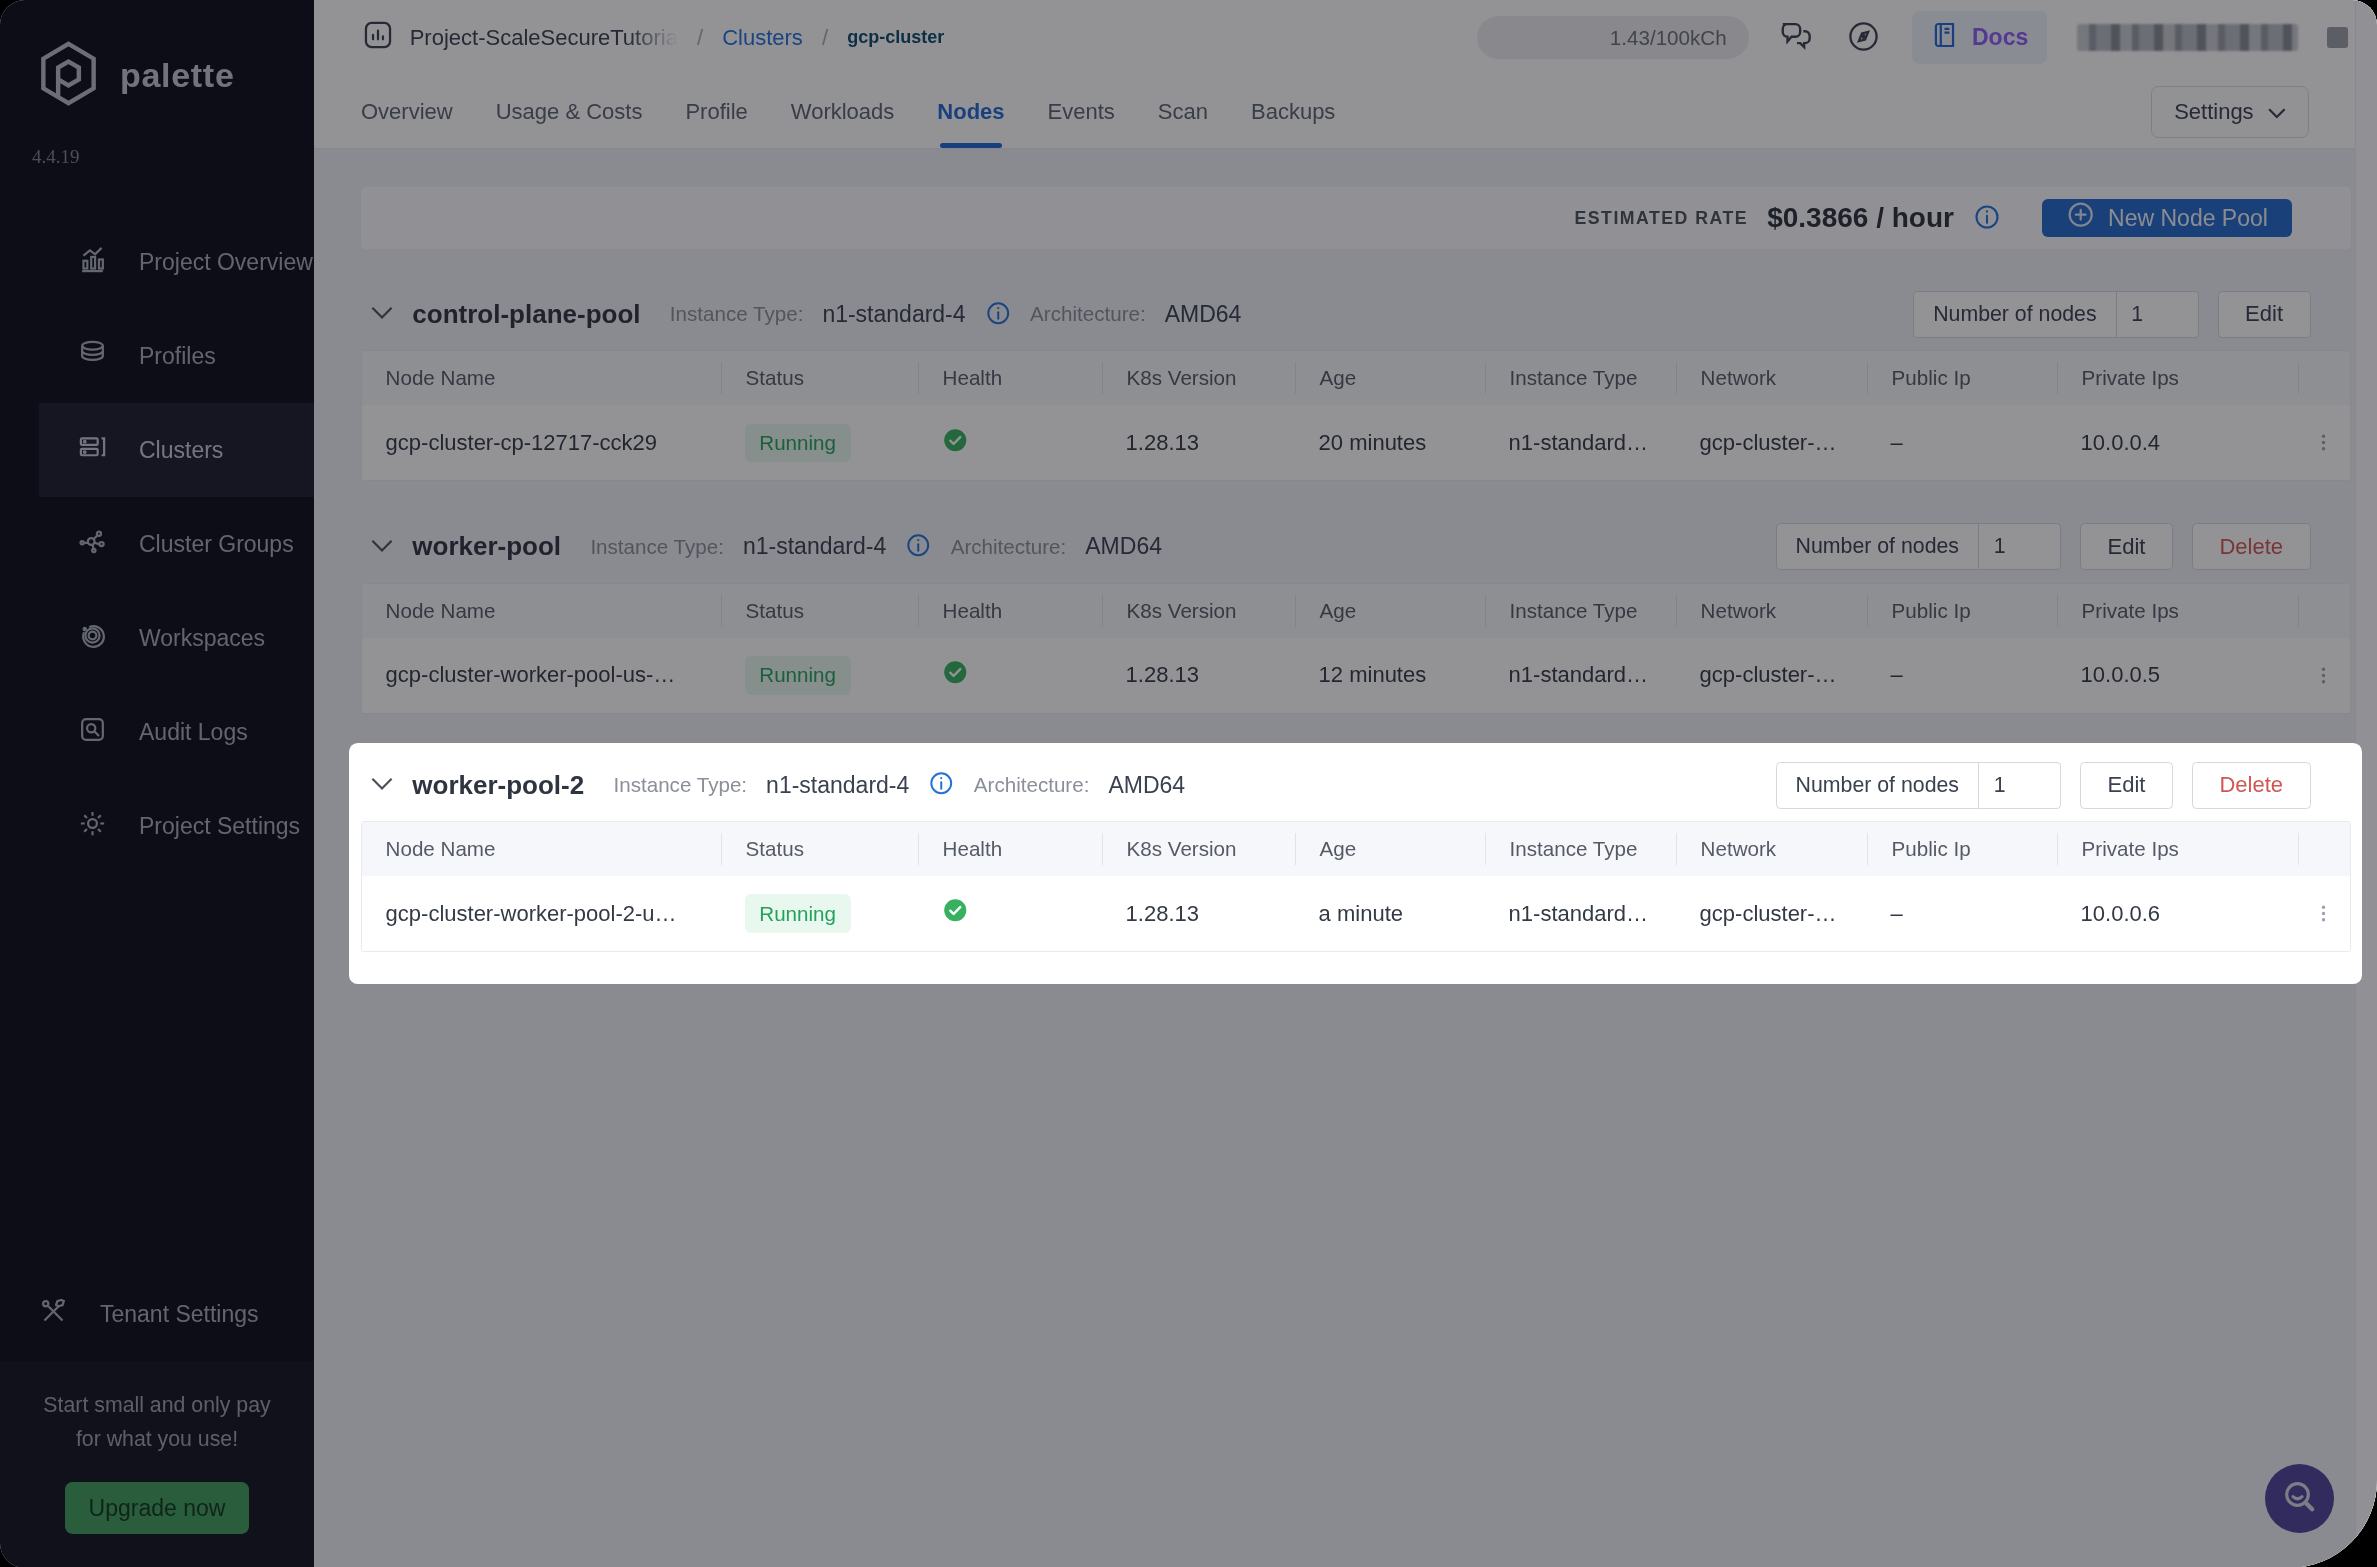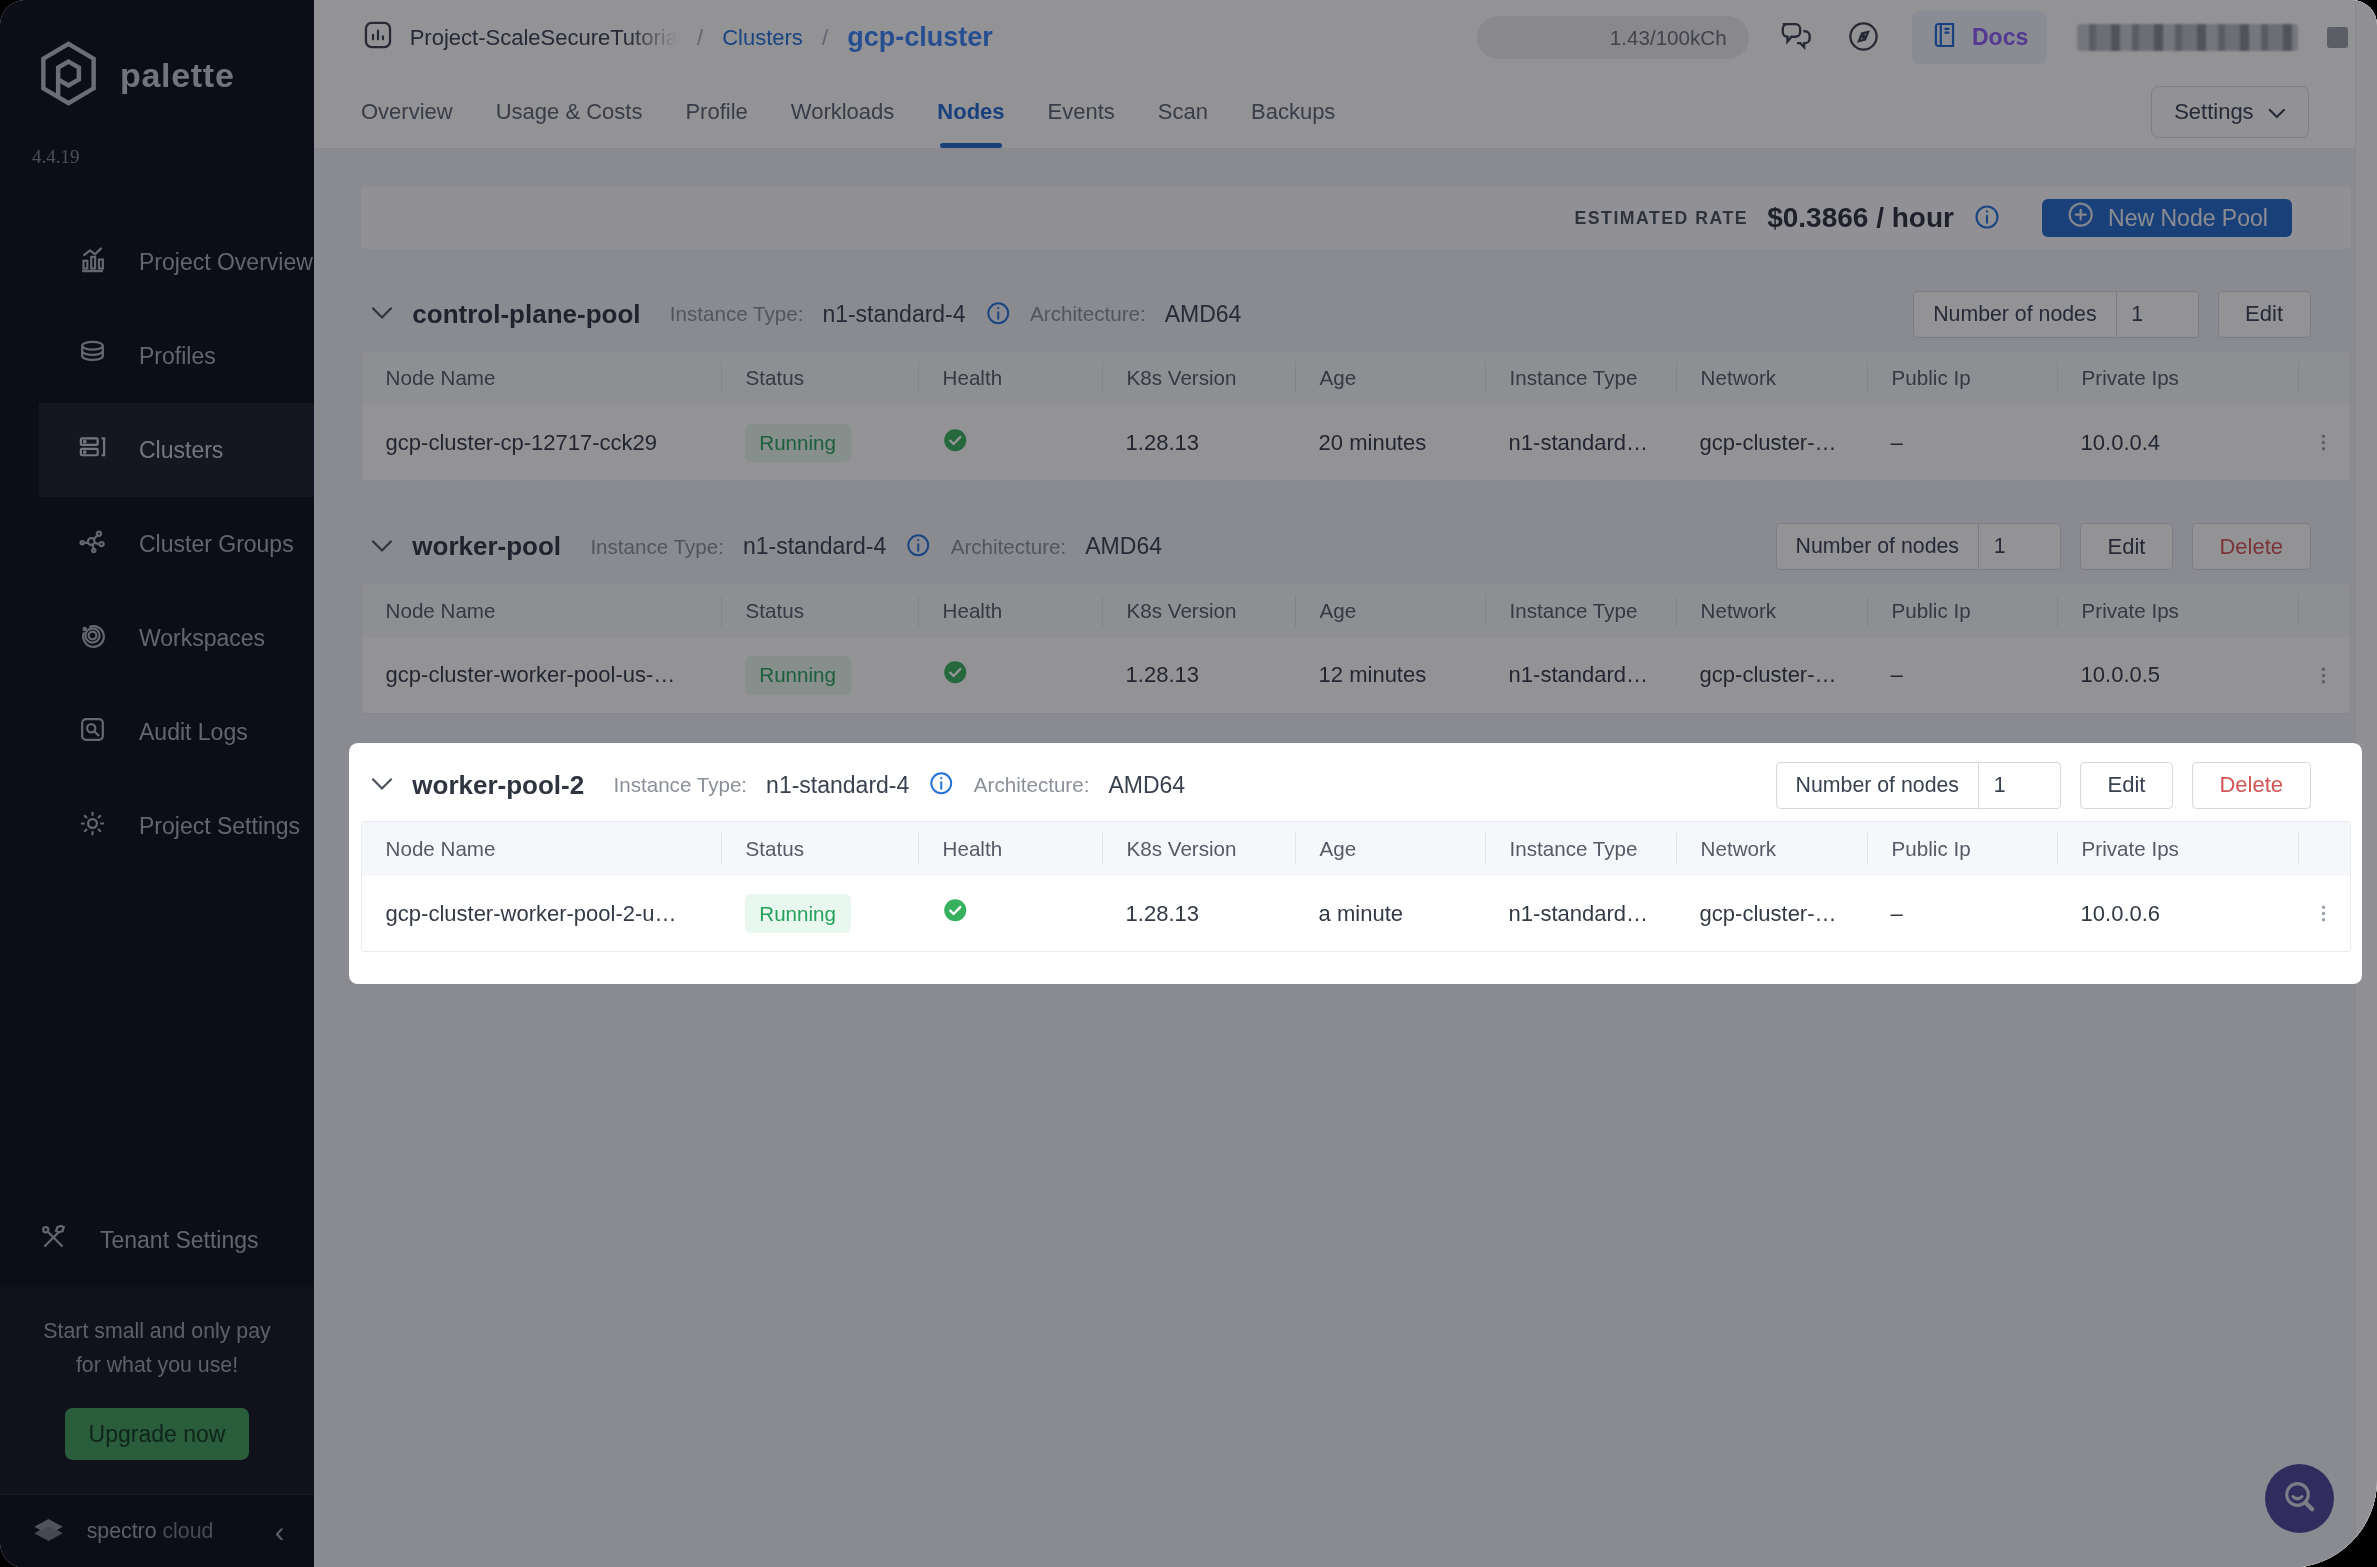--- a/index.html
+++ b/index.html
@@ -25,21 +25,21 @@
   .collapse{font-size:29.4px;color:#9a9eab;cursor:pointer;line-height:1;}
 
   
   .main{margin-left:314px;height:100%;position:relative;background:#fff;}
   .topbar{height:75px;display:flex;align-items:center;padding:0 29.4px 0 47px;}
   .crumb{display:flex;align-items:center;gap:14.7px;font-size:22px;color:#3a4150;}
   .crumb-project{font-size:22px;color:#3a4150;max-width:324px;white-space:nowrap;overflow:hidden;
     -webkit-mask-image:linear-gradient(90deg,#000 82%,transparent);mask-image:linear-gradient(90deg,#000 82%,transparent);}
   .crumb-sep{color:#a6abb5;margin:0 4.4px;}
   .crumb-link{color:#2472d8;cursor:pointer;}
-  .crumb-current{font-size:27px;font-weight:700;color:#3b82f6;}
+  .crumb-current{font-size:18px;font-weight:700;color:#0c4a6e;}
   .top-right{margin-left:auto;display:flex;align-items:center;gap:29.4px;}
   .usage-pill{width:272px;height:43px;border-radius:735px;background:#ececef;display:flex;align-items:center;justify-content:flex-end;padding-right:22px;font-size:20.6px;color:#6b7077;}
   .icon-btn{background:none;border:none;padding:0;cursor:pointer;display:flex;align-items:center;}
   .docs-btn{display:flex;align-items:center;gap:11.8px;background:#eef2fa;border:none;border-radius:7.4px;height:53px;padding:0 19px;font-size:23px;font-weight:700;color:#8b5cf6;cursor:pointer;}
   .blur-name{width:221px;height:26.5px;border-radius:2.9px;filter:blur(1.1px);
     background:repeating-linear-gradient(90deg,#caccd2 0 11.8px,#989ca5 11.8px 19px,#b9bcc3 19px 34px,#878b94 34px 43px);}
   .blur-sq{width:20.6px;height:20.6px;border-radius:2.9px;background:#9b9fa8;filter:blur(0.7px);}
 
   .tabsrow{height:74px;display:flex;align-items:center;gap:43px;padding:0 68px 0 47px;border-bottom:0.7px solid #e8e9ee;position:relative;}
   .tab{height:100%;display:flex;align-items:center;font-size:22px;color:#5c6370;cursor:pointer;position:relative;}
@@ -192,32 +192,20 @@
         </span>
         <span>Tenant Settings</span>
       </div>
       <div class="promo">
         <div class="promo-text">
           <div>Start small and only pay</div>
           <div>for what you use!</div>
         </div>
         <button class="upgrade-btn">Upgrade now</button>
       </div>
-      <div class="sidebar-footer">
-        <span>
-          <svg width="41" height="38" viewBox="0 0 24 24" fill="#878b98">
-            <path d="M3 10l9-5 9 5-4 2.2-5-2.7-5 2.7z"></path>
-            <path d="M3 14l9-5 9 5-9 5z" opacity="0.85"></path>
-          </svg>
-        </span>
-        <span class="footer-brand">
-          <span>spectro</span> <span class="b2">cloud</span>
-        </span>
-        <span class="collapse">‹</span>
-      </div>
     </div>
   </aside>
 
   <div class="main">
 
     <header class="topbar">
       <div class="crumb">
         <span>
           <svg width="34" height="34" viewBox="0 0 24 24" fill="none" stroke="#3b414d" stroke-width="1.6">
             <rect x="3.5" y="3.5" width="17" height="17" rx="4"></rect>

